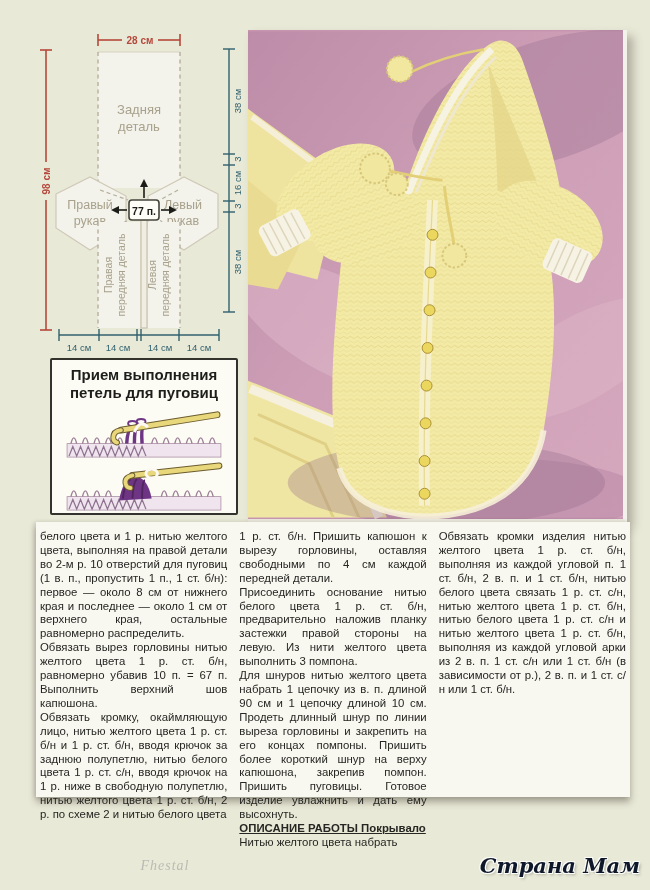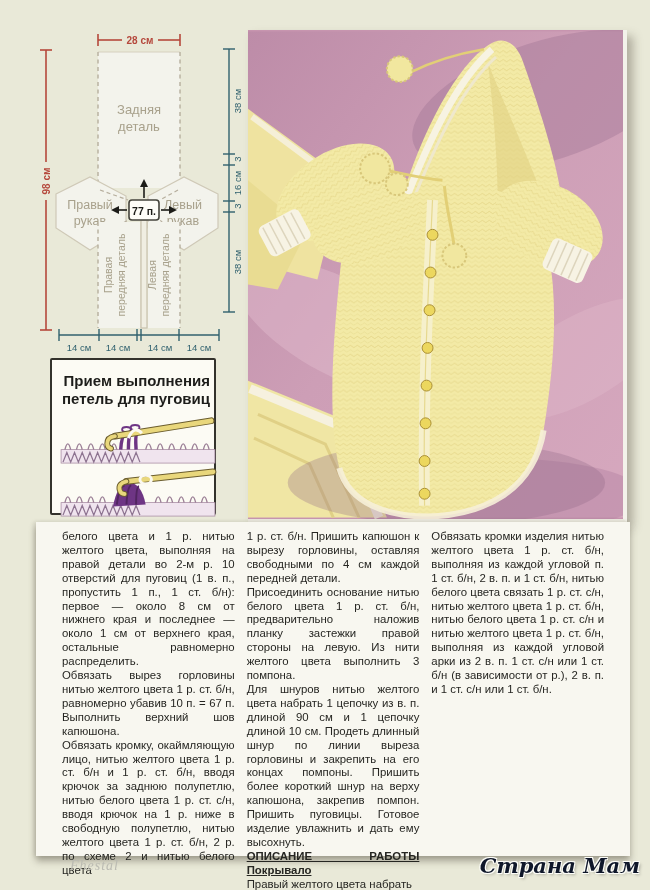--- a/index.html
+++ b/index.html
@@ -1,39 +1,39 @@
 <!DOCTYPE html>
 <html><head>
 <meta charset="utf-8">
 <style>
   html,body{margin:0;padding:0;background:#d8d8c8;}
   .page{position:relative;width:650px;height:890px;background:#e9e9d8;overflow:hidden;
         font-family:"Liberation Sans",sans-serif;}
   
   .diagram{position:absolute;left:28px;top:22px;width:218px;height:336px;}
   
-  .tech-box{position:absolute;left:50px;top:358px;width:166px;height:157px;background:#fcfbf4;
+  .tech-box{position:absolute;left:50px;top:358px;width:188px;height:157px;background:#fcfbf4;
             border:2px solid #33322c;border-radius:2px;box-sizing:border-box;
-            padding:12px 4px 3px;text-align:right;}
+            padding:6px 4px 3px;text-align:center;}
   .tech-title{font-weight:bold;font-size:15px;line-height:1.22;color:#1d1d1a;margin-bottom:6px;}
   .tech-ill{display:block;margin:3px auto 0;}
   
   .photo{position:absolute;left:248px;top:30px;width:375px;height:489px;background:#c795af;
          border-right:4px solid #f3f2ea;border-bottom:3px solid #eceadf;
          box-shadow:6px 6px 9px rgba(70,60,50,.35);}
   
-  .textblock{position:absolute;left:36px;top:522px;width:594px;height:334px;background:#f8f7f0;
+  .textblock{position:absolute;left:36px;top:522px;width:594px;height:275px;background:#f8f7f0;
              box-shadow:0 5px 7px rgba(80,75,60,.45),-2px 0 4px rgba(80,75,60,.15);
-             display:flex;gap:12px;padding:8px 26px;box-sizing:border-box;}
+             display:flex;gap:12px;padding:8px 4px;box-sizing:border-box;}
   .col{flex:1;font-size:11.4px;line-height:13.9px;color:#262622;text-align:justify;}
   .col p{margin:0;}
   .h{font-weight:bold;text-decoration:underline;}
   .enddot{color:#b9b98f;font-size:9px;}
   
-  .wm-script{position:absolute;left:70px;top:858px;width:190px;text-align:left;
+  .wm-script{position:absolute;left:70px;top:858px;width:190px;text-align:center;
              font-family:"Liberation Serif",serif;font-style:italic;font-size:14px;
              color:#bbbbb2;letter-spacing:1px;}
   .wm-brand{position:absolute;right:10px;top:853px;font-family:"DejaVu Serif",serif;
             font-style:italic;font-weight:bold;font-size:21px;color:#0f172a;
             text-shadow:-1px -1px 0 #fdfdf8,1px -1px 0 #fdfdf8,-1px 1px 0 #fdfdf8,
                         1px 1px 0 #fdfdf8,2px 2px 3px rgba(0,0,0,.25);}
   svg text{font-family:"Liberation Sans",sans-serif;}
 </style>
 </head>
 <body>
@@ -265,21 +265,21 @@
     <div class="col">
       <p>белого цвета и 1 р. нитью желтого цвета, выполняя на правой детали во 2-м р. 10 отверстий для пуговиц (1 в. п., пропустить 1 п., 1 ст. б/н): первое — около 8 см от нижнего края и последнее — около 1 см от верхнего края, остальные равномерно распределить.</p>
       <p>Обвязать вырез горловины нитью желтого цвета 1 р. ст. б/н, равномерно убавив 10 п. = 67 п. Выполнить верхний шов капюшона.</p>
       <p>Обвязать кромку, окаймляющую лицо, нитью желтого цвета 1 р. ст. б/н и 1 р. ст. б/н, вводя крючок за заднюю полупетлю, нитью белого цвета 1 р. ст. с/н, вводя крючок на 1 р. ниже в свободную полупетлю, нитью желтого цвета 1 р. ст. б/н, 2 р. по схеме 2 и нитью белого цвета</p>
     </div>
     <div class="col">
       <p>1 р. ст. б/н. Пришить капюшон к вырезу горловины, оставляя свободными по 4 см каждой передней детали.</p>
       <p>Присоединить основание нитью белого цвета 1 р. ст. б/н, предварительно наложив планку застежки правой стороны на левую. Из нити желтого цвета выполнить 3 помпона.</p>
       <p>Для шнуров нитью желтого цвета набрать 1 цепочку из в. п. длиной 90 см и 1 цепочку длиной 10 см. Продеть длинный шнур по линии выреза горловины и закрепить на его концах помпоны. Пришить более короткий шнур на верху капюшона, закрепив помпон. Пришить пуговицы. Готовое изделие увлажнить и дать ему высохнуть.</p>
       <p class="h">ОПИСАНИЕ РАБОТЫ Покрывало</p>
-      <p>Правый желтого цвета набрать</p>
+      <p>Нитью желтого цвета набрать</p>
     </div>
     <div class="col">
       <p>Обвязать кромки изделия нитью желтого цвета 1 р. ст. б/н, выполняя из каждой угловой п. 1 ст. б/н, 2 в. п. и 1 ст. б/н, нитью белого цвета связать 1 р. ст. с/н, нитью желтого цвета 1 р. ст. б/н, нитью белого цвета 1 р. ст. с/н и нитью желтого цвета 1 р. ст. б/н, выполняя из каждой угловой арки из 2 в. п. 1 ст. с/н или 1 ст. б/н (в зависимости от р.), 2 в. п. и 1 ст. с/н или 1 ст. б/н.</p>
     </div>
   </div>
 
   <div class="wm-script">Fhestal</div>
   <div class="wm-brand">Страна Мам</div>
 
 </div>

